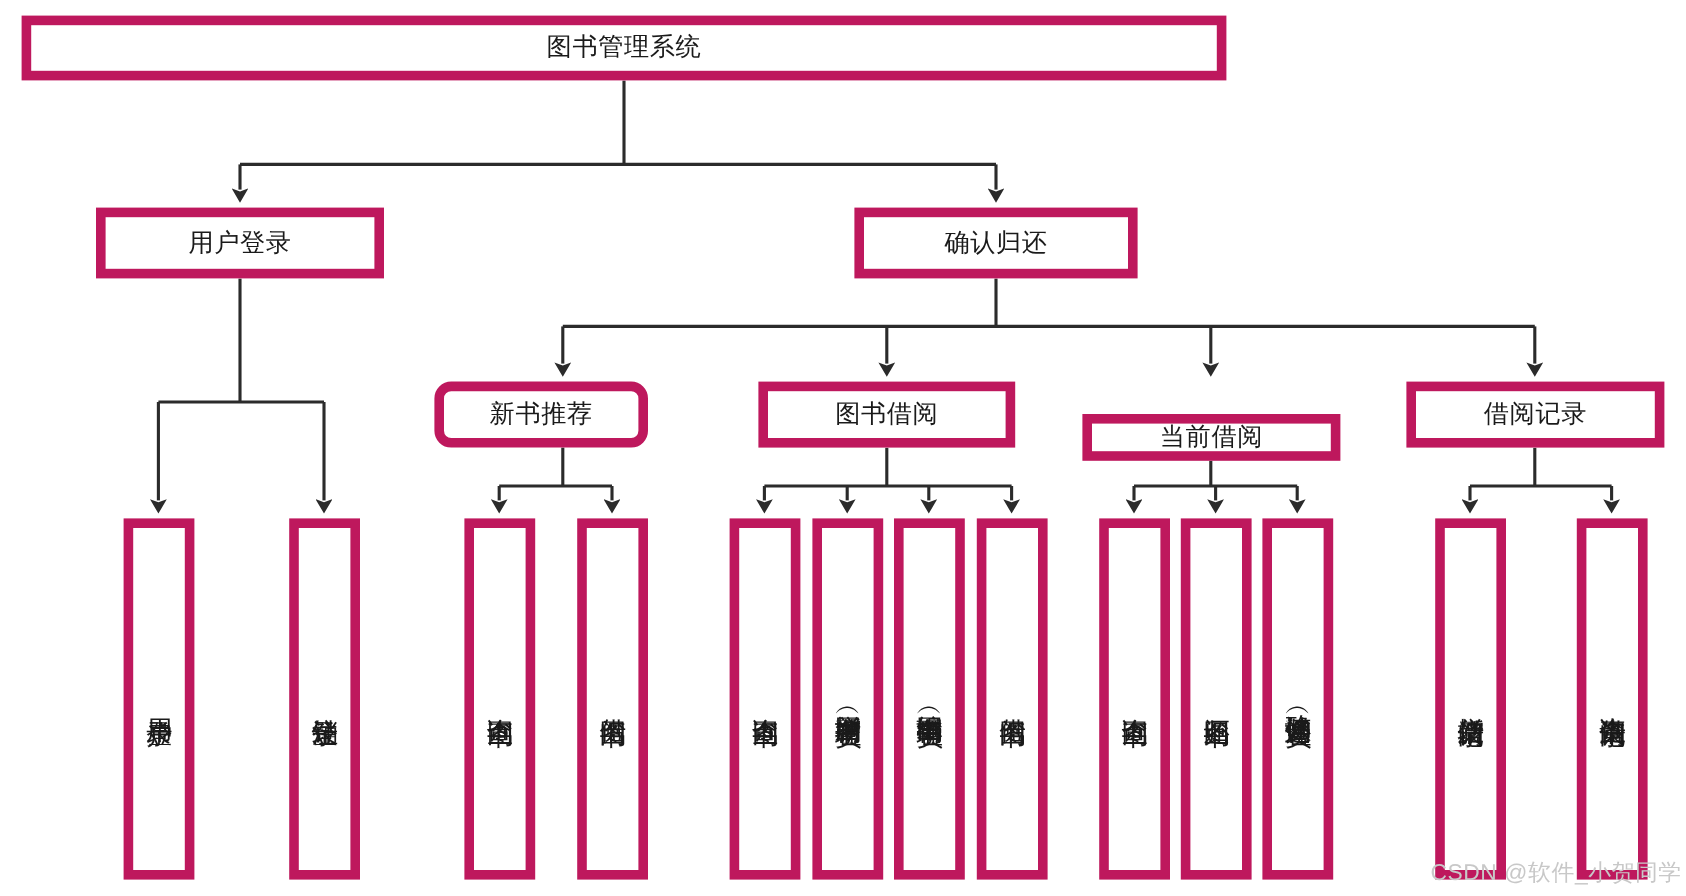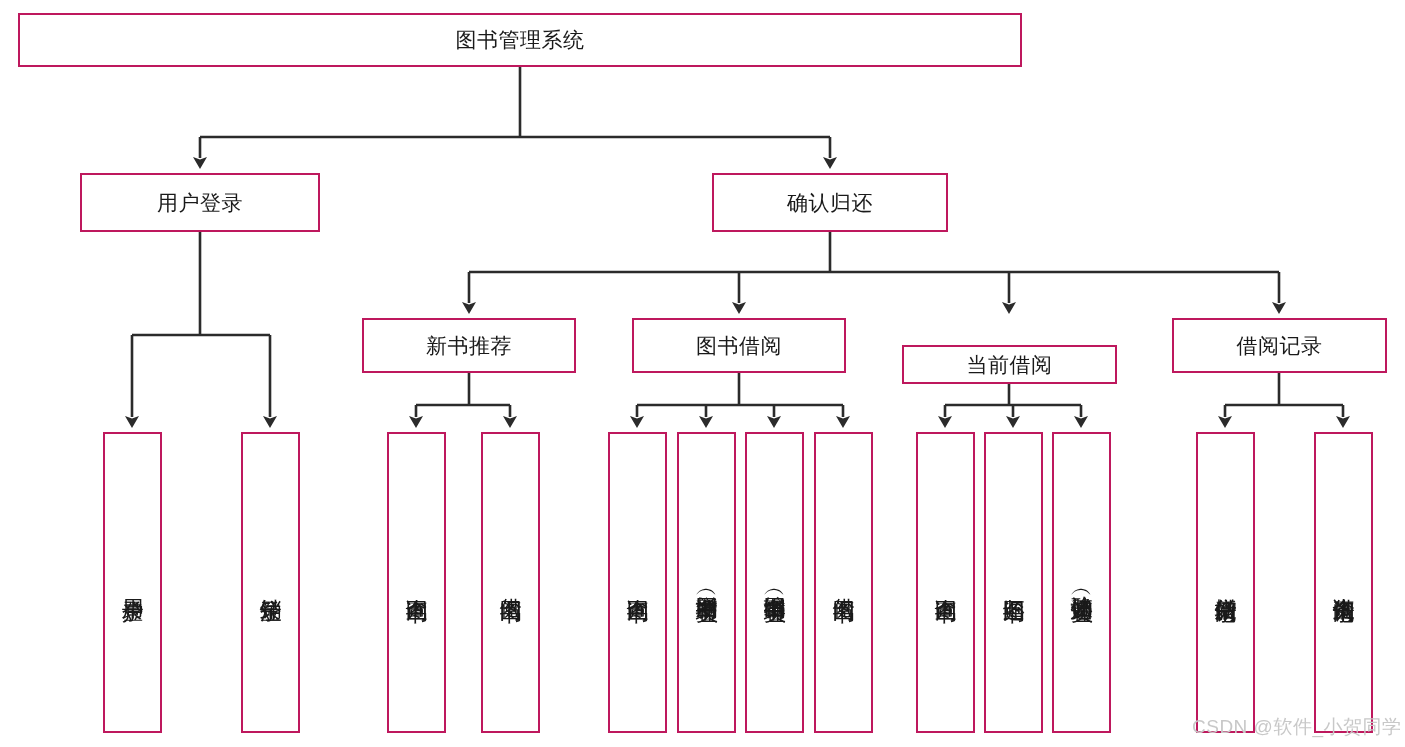--- a/index.html
+++ b/index.html
@@ -20,21 +20,21 @@
   svg.wires {
     position: absolute;
     left: 0;
     top: 0;
     width: 1405px;
     height: 747px;
   }
   .node {
     position: absolute;
     box-sizing: border-box;
-    border: 2px solid #be185d;
+    border: 8px solid #be185d;
     background: #ffffff;
     color: #1a1a1a;
     display: flex;
     align-items: center;
     justify-content: center;
     text-align: center;
     line-height: 1.12;
   }
   .node.horiz {
     font-size: 21px;
@@ -116,21 +116,21 @@
   <div id="node-layer">
       <div class="node horiz" style="left: 18px; top: 13px; width: 1004px; height: 54px;">
         <span class="lbl">图书管理系统</span>
       </div>
       <div class="node horiz" style="left: 80px; top: 173px; width: 240px; height: 59px;">
         <span class="lbl">用户登录</span>
       </div>
       <div class="node horiz" style="left: 712px; top: 173px; width: 236px; height: 59px;">
         <span class="lbl">确认归还</span>
       </div>
-      <div class="node horiz" style="left: 362px; top: 318px; width: 214px; height: 55px;">
+      <div class="node horiz" style="left: 362px; top: 318px; width: 178px; height: 55px; border-radius: 14px;">
         <span class="lbl">新书推荐</span>
       </div>
       <div class="node horiz" style="left: 632px; top: 318px; width: 214px; height: 55px;">
         <span class="lbl">图书借阅</span>
       </div>
       <div class="node horiz" style="left: 902px; top: 318px; width: 215px; height: 39px; margin-top: 27px;">
         <span class="lbl">当前借阅</span>
       </div>
       <div class="node horiz" style="left: 1172px; top: 318px; width: 215px; height: 55px; align-items: center;">
         <span class="lbl">借阅记录</span>

